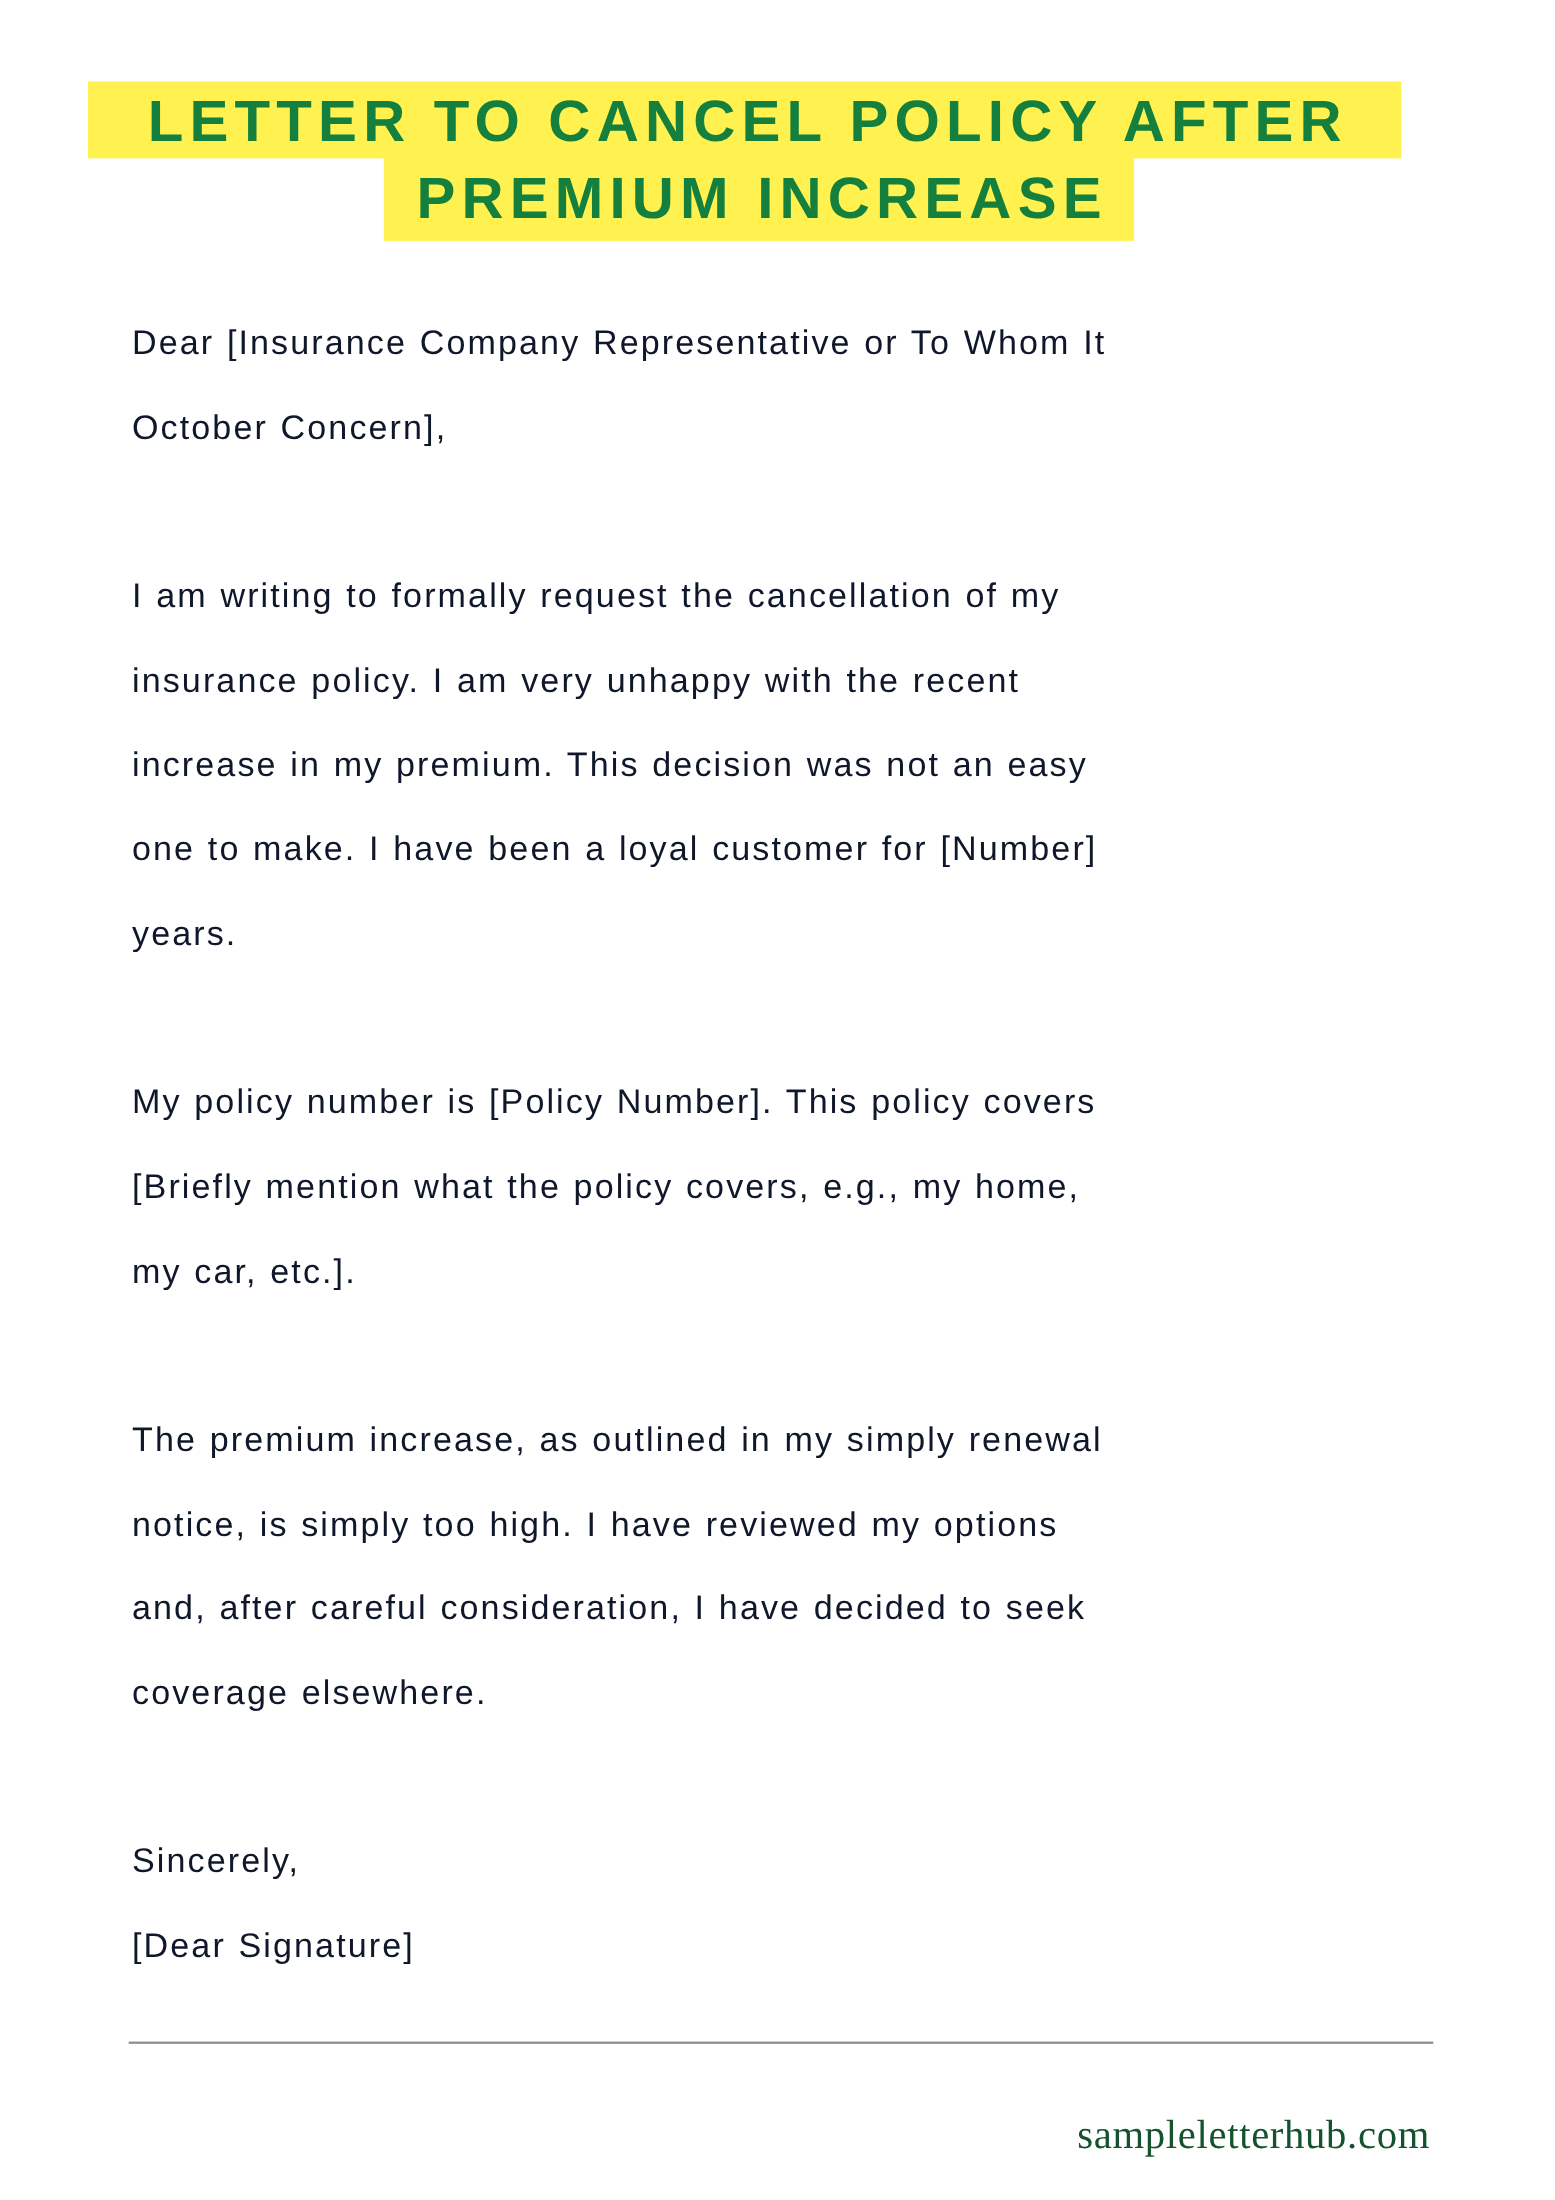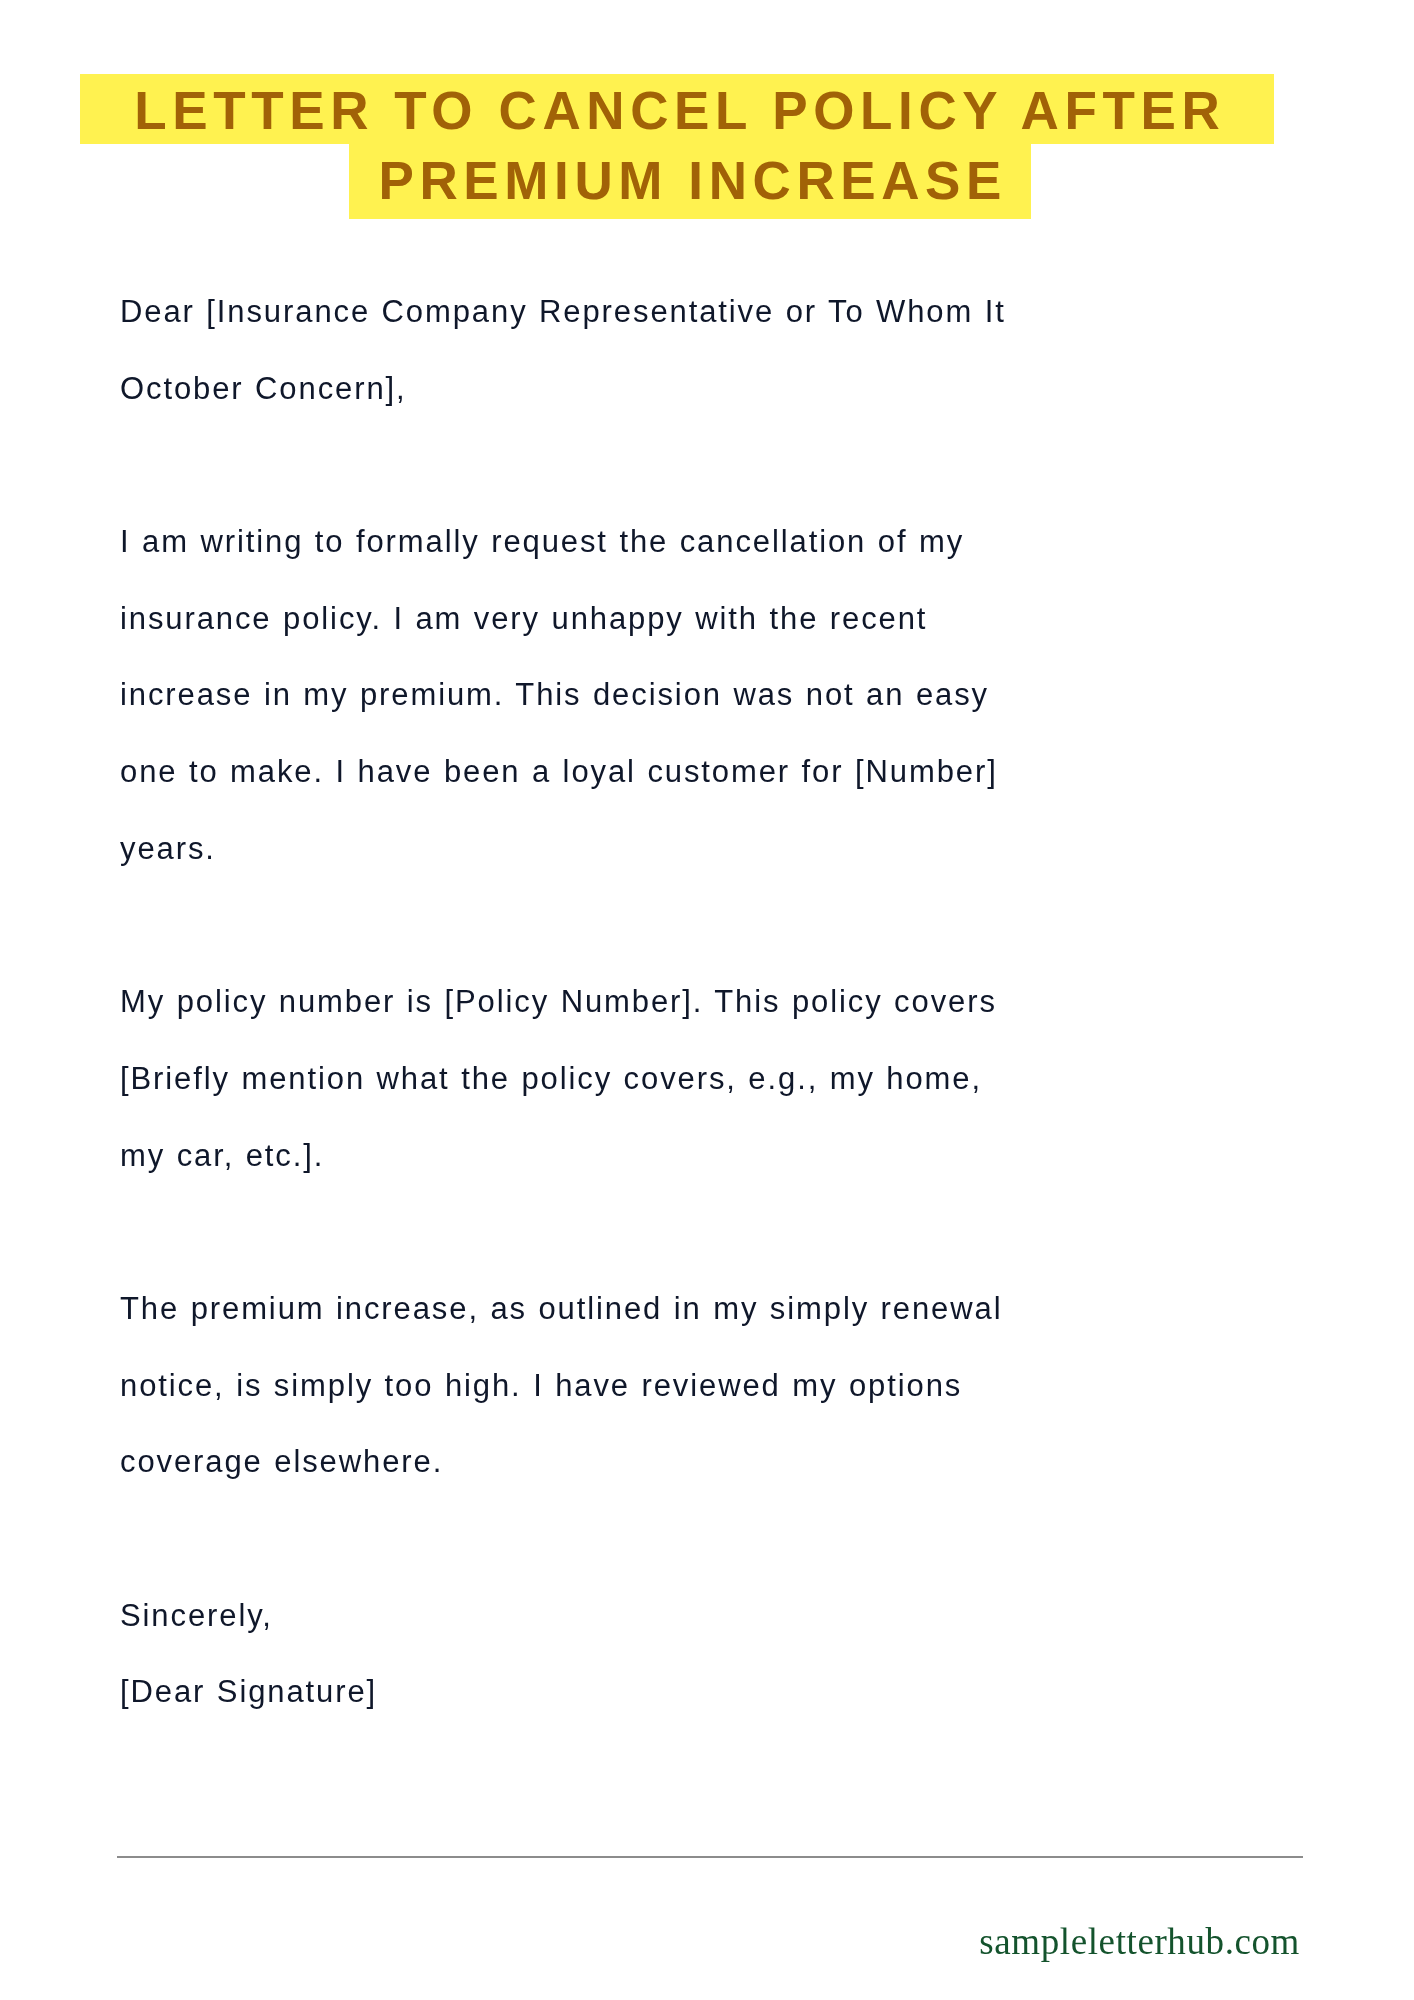--- a/index.html
+++ b/index.html
@@ -22,21 +22,21 @@
       background: #ffffff;
     }
     
     .title-line {
       position: absolute;
       background: #FFF250;
       font-family: "Liberation Sans", sans-serif;
       font-weight: 700;
       font-size: 53px;
       letter-spacing: 5.6px;
-      color: #a16207;
+      color: #15803d;
       text-align: center;
       white-space: nowrap;
       box-sizing: border-box;
       overflow: visible;
     }
     .title-line span {
       display: inline-block;
       margin-right: -5.6px; 
     }
     .title-line-1 {
@@ -117,20 +117,21 @@
     <span class="line">years.</span>
     <span class="line"></span>
 
     <span class="line">My policy number is [Policy Number]. This policy covers</span>
     <span class="line">[Briefly mention what the policy covers, e.g., my home,</span>
     <span class="line">my car, etc.].</span>
     <span class="line"></span>
 
     <span class="line">The premium increase, as outlined in my simply renewal</span>
     <span class="line">notice, is simply too high. I have reviewed my options</span>
+    <span class="line">and, after careful consideration, I have decided to seek</span>
     <span class="line">coverage elsewhere.</span>
     <span class="line"></span>
 
     <span class="line">Sincerely,</span>
     <span class="line">[Dear Signature]</span>
   </div>
 
   <div class="footer-rule"></div>
   <div class="footer-site">sampleletterhub.com</div>
 

